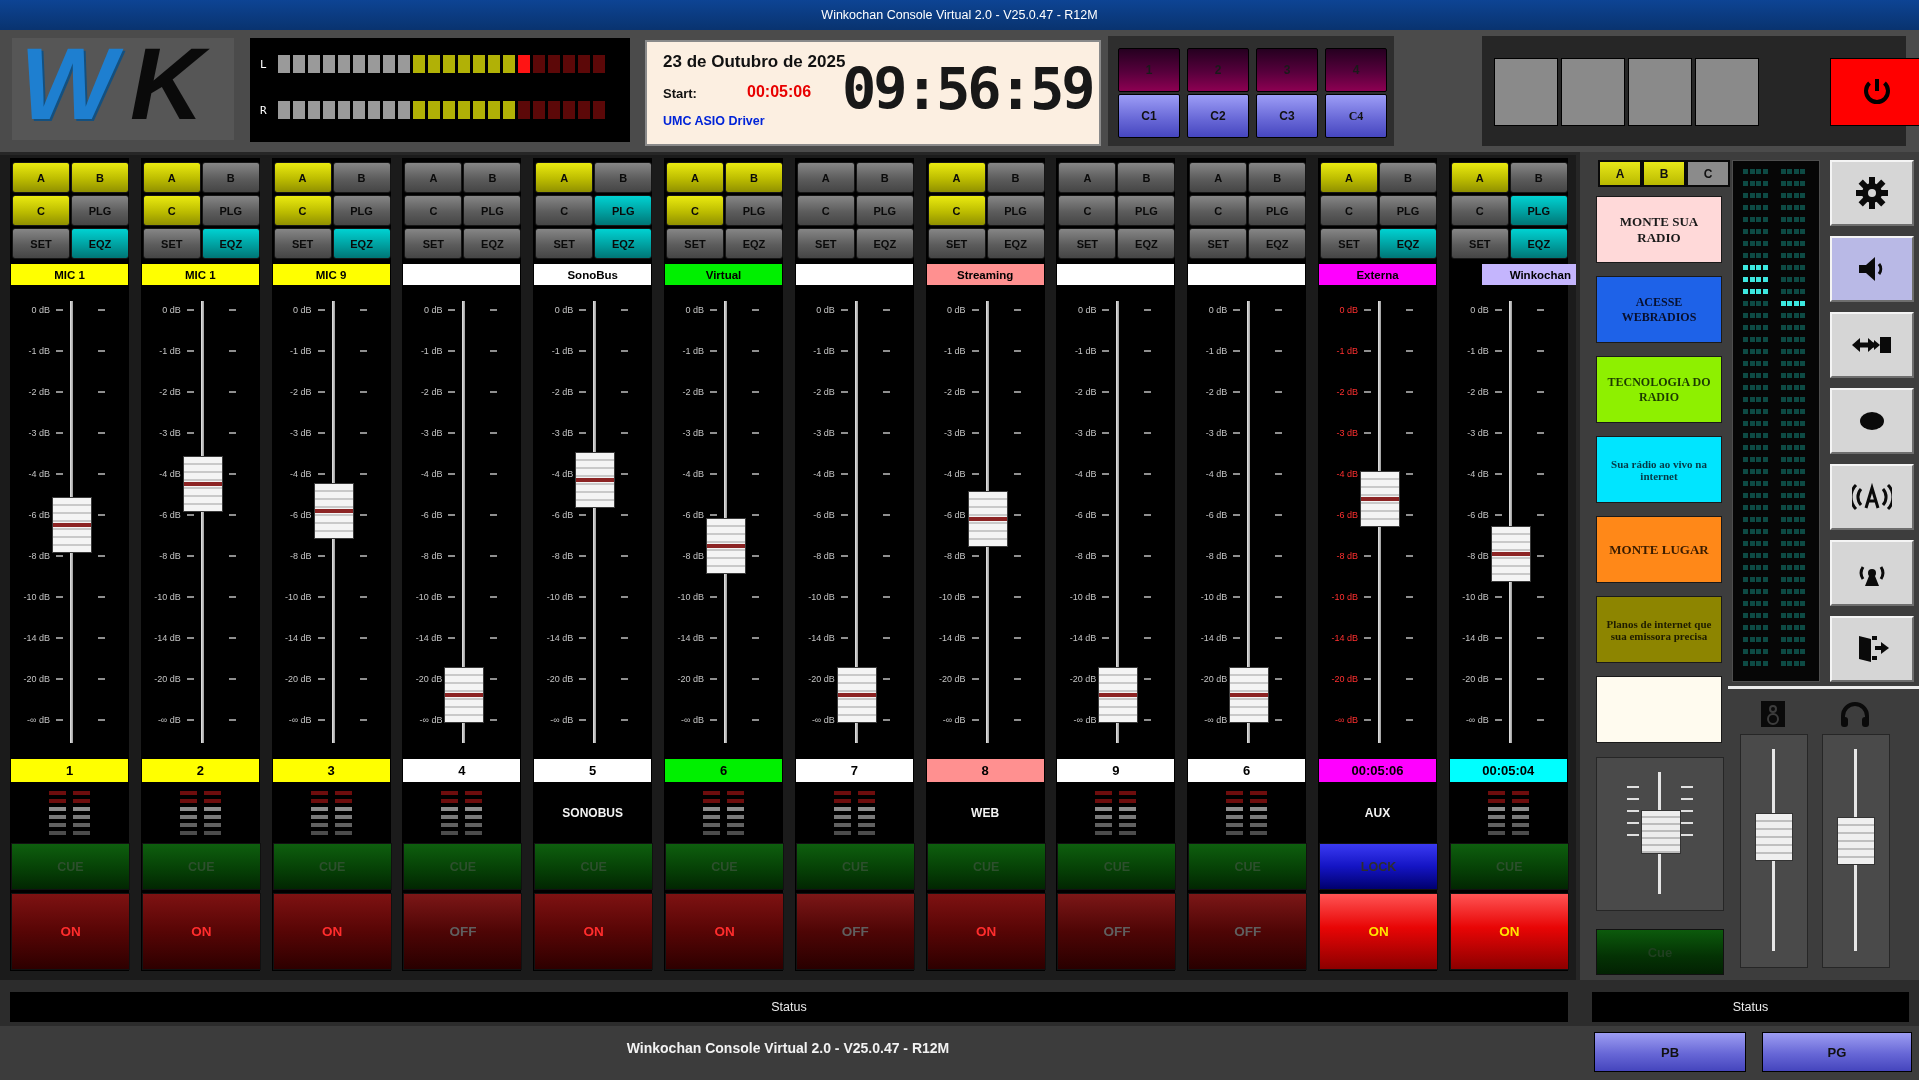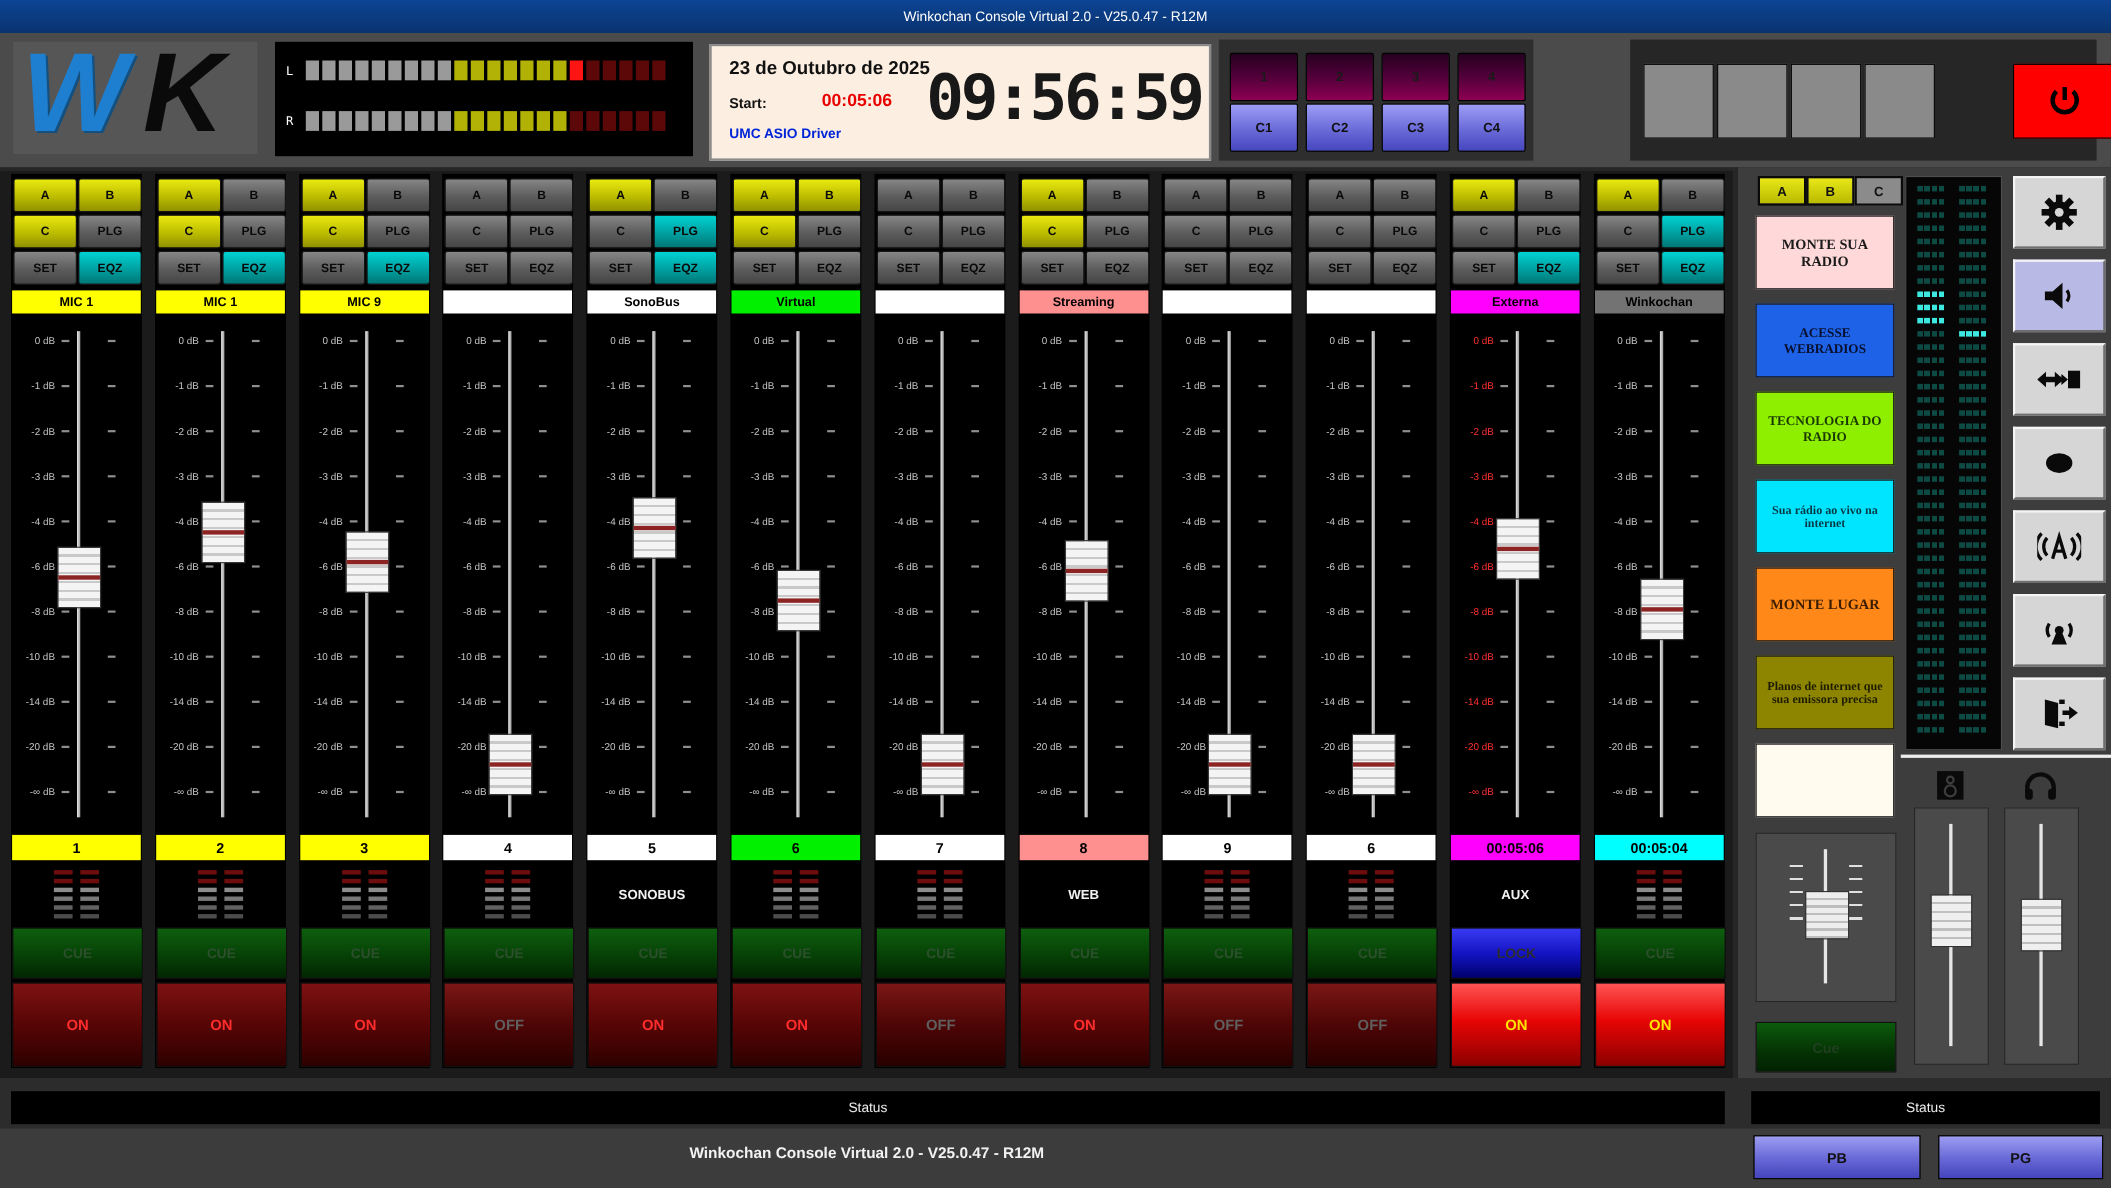--- a/index.html
+++ b/index.html
@@ -194,21 +194,21 @@
       <div id="bigclock">09:56:59</div>
     </div>
     <div id="presetpanel" class="abs">
         <div class="pbtn mag" style="left: 10px; top: 12px;">1</div>
         <div class="pbtn mag" style="left: 79px; top: 12px;">2</div>
         <div class="pbtn mag" style="left: 148px; top: 12px;">3</div>
         <div class="pbtn mag" style="left: 217px; top: 12px;">4</div>
         <div class="pbtn blu" style="left: 10px; top: 58px;">C1</div>
         <div class="pbtn blu" style="left: 79px; top: 58px;">C2</div>
         <div class="pbtn blu" style="left: 148px; top: 58px;">C3</div>
-        <div class="pbtn blu" style="left: 217px; top: 58px;">C4</div>
+        <div class="pbtn blu" style="left: 217px; top: 58px; font-family: Liberation Serif, serif;">C4</div>
       </div>
     <div id="graypanel" class="abs">
       <div id="powerbtn">
         <svg width="34" height="34" viewBox="0 0 34 34">
           <path d="M17 4 v12" stroke="#000" stroke-width="4" fill="none"></path>
           <path d="M9.5 8 a11 11 0 1 0 15 0" stroke="#000" stroke-width="4" fill="none"></path>
         </svg>
       </div>
     <div class="gbox" style="left: 12px;"></div>
         <div class="gbox" style="left: 79px;"></div>
@@ -1162,21 +1162,21 @@
         <div class="cuebtn cue-lock">LOCK</div>
         <div class="onbtn pw-hot">ON</div>
       </div>
       <div class="strip" style="left: 1448.8px;">
         <div class="cbtn st-on" style="left: 2px; top: 4px;">A</div>
         <div class="cbtn st-off" style="left: 61px; top: 4px;">B</div>
         <div class="cbtn st-off" style="left: 2px; top: 37px;">C</div>
         <div class="cbtn st-teal" style="left: 61px; top: 37px;">PLG</div>
         <div class="cbtn st-off" style="left: 2px; top: 70px;">SET</div>
         <div class="cbtn st-teal" style="left: 61px; top: 70px;">EQZ</div>
-        <div class="chlabel" style="background: #737373;">Winkochan</div>
+        <div class="chlabel" style="background: #c4b5fd; margin-left: 32px;">Winkochan</div>
         <div class="faderarea">
           <div class="scalerow" style="top: 14px;">
             <div class="slab" style="color: rgb(196, 196, 196);">0 dB</div>
             <div class="tick" style="left: 46px;"></div>
             <div class="tick" style="left: 88px;"></div>
           </div>
           <div class="scalerow" style="top: 55px;">
             <div class="slab" style="color: rgb(196, 196, 196);">-1 dB</div>
             <div class="tick" style="left: 46px;"></div>
             <div class="tick" style="left: 88px;"></div>

